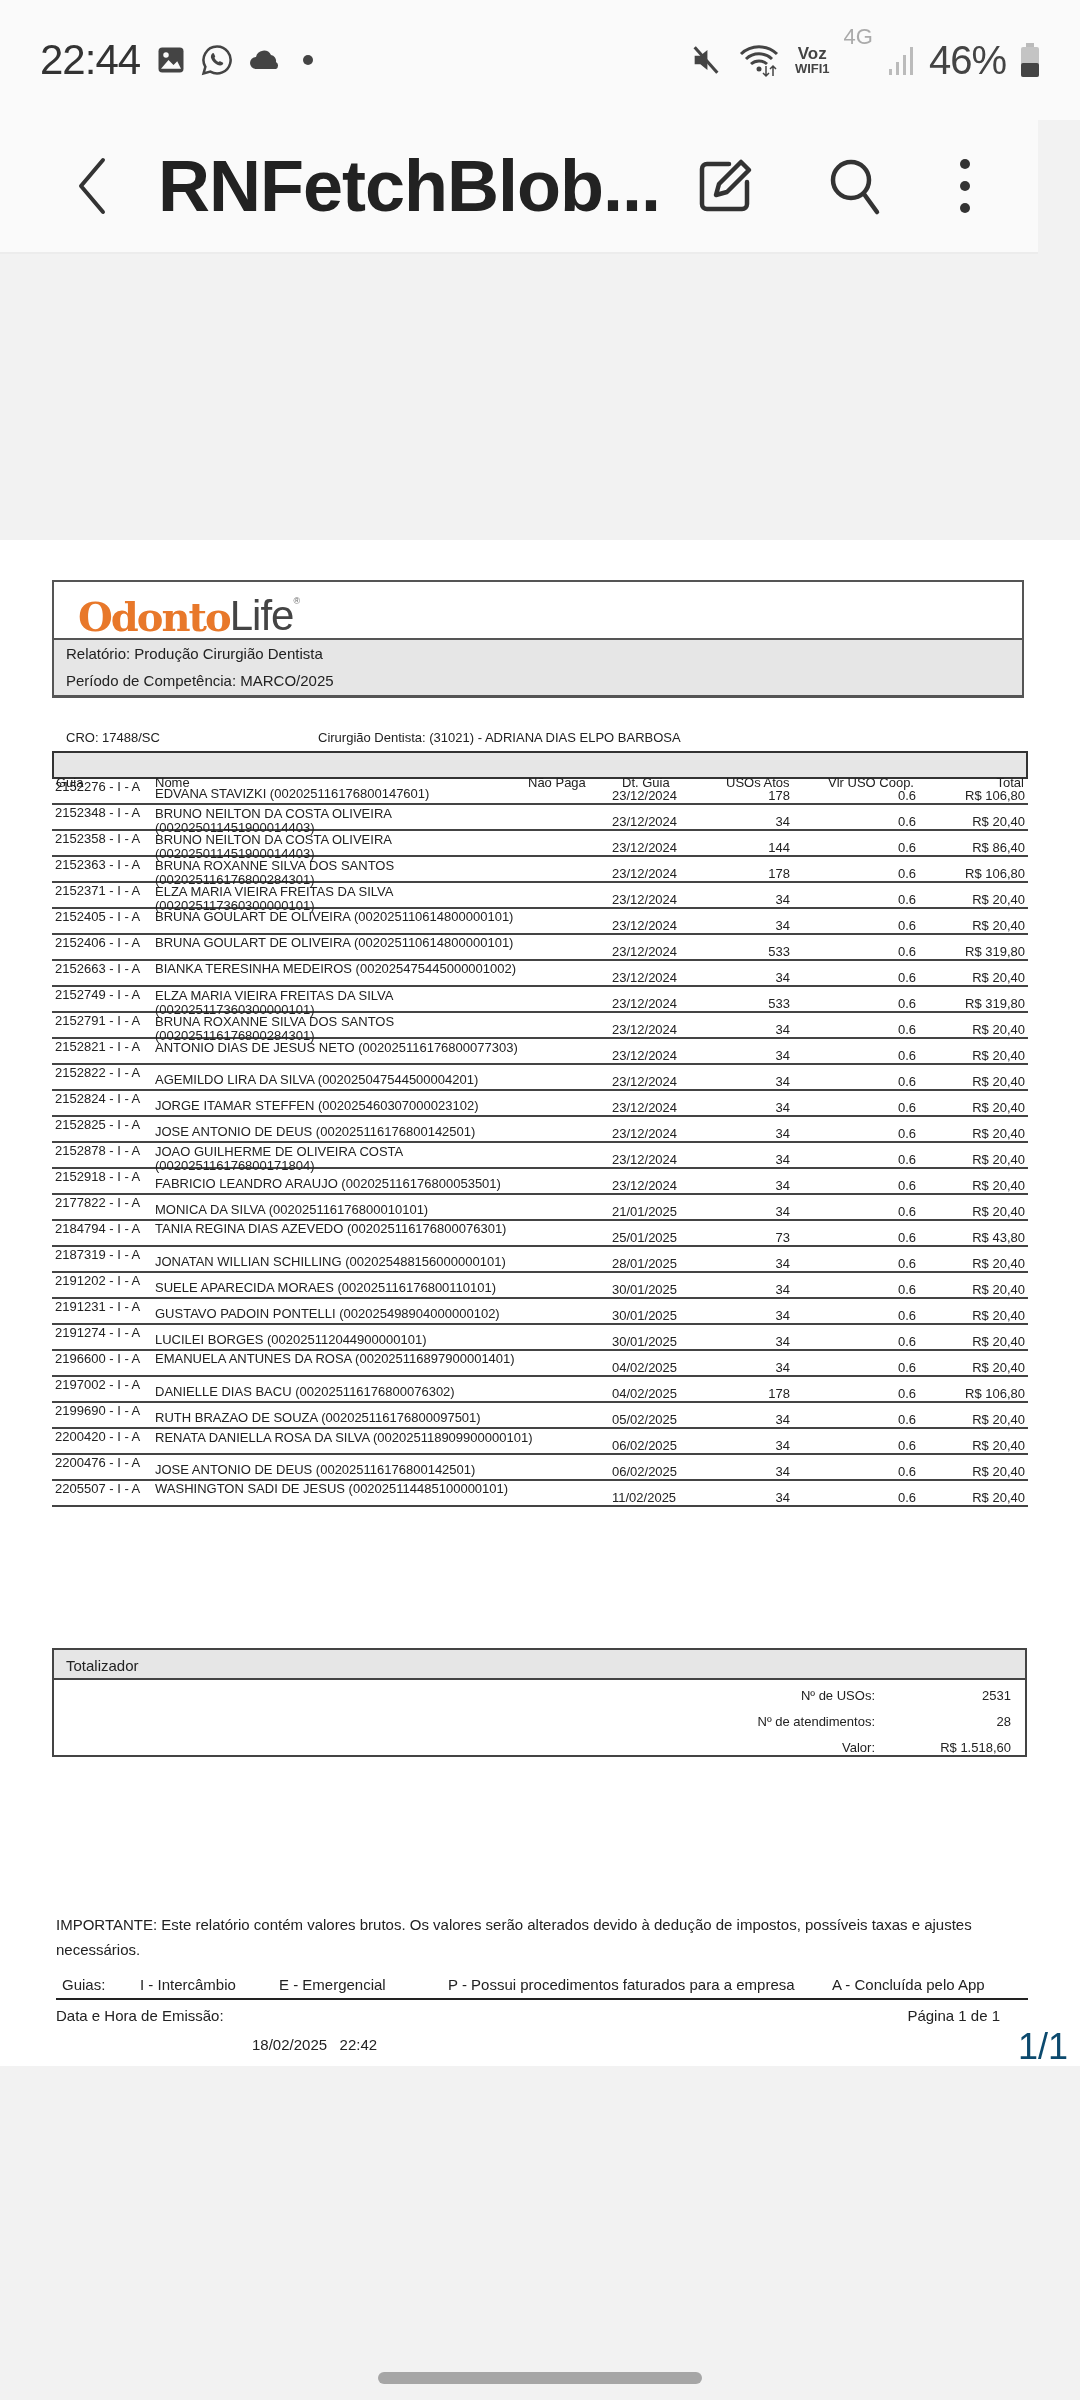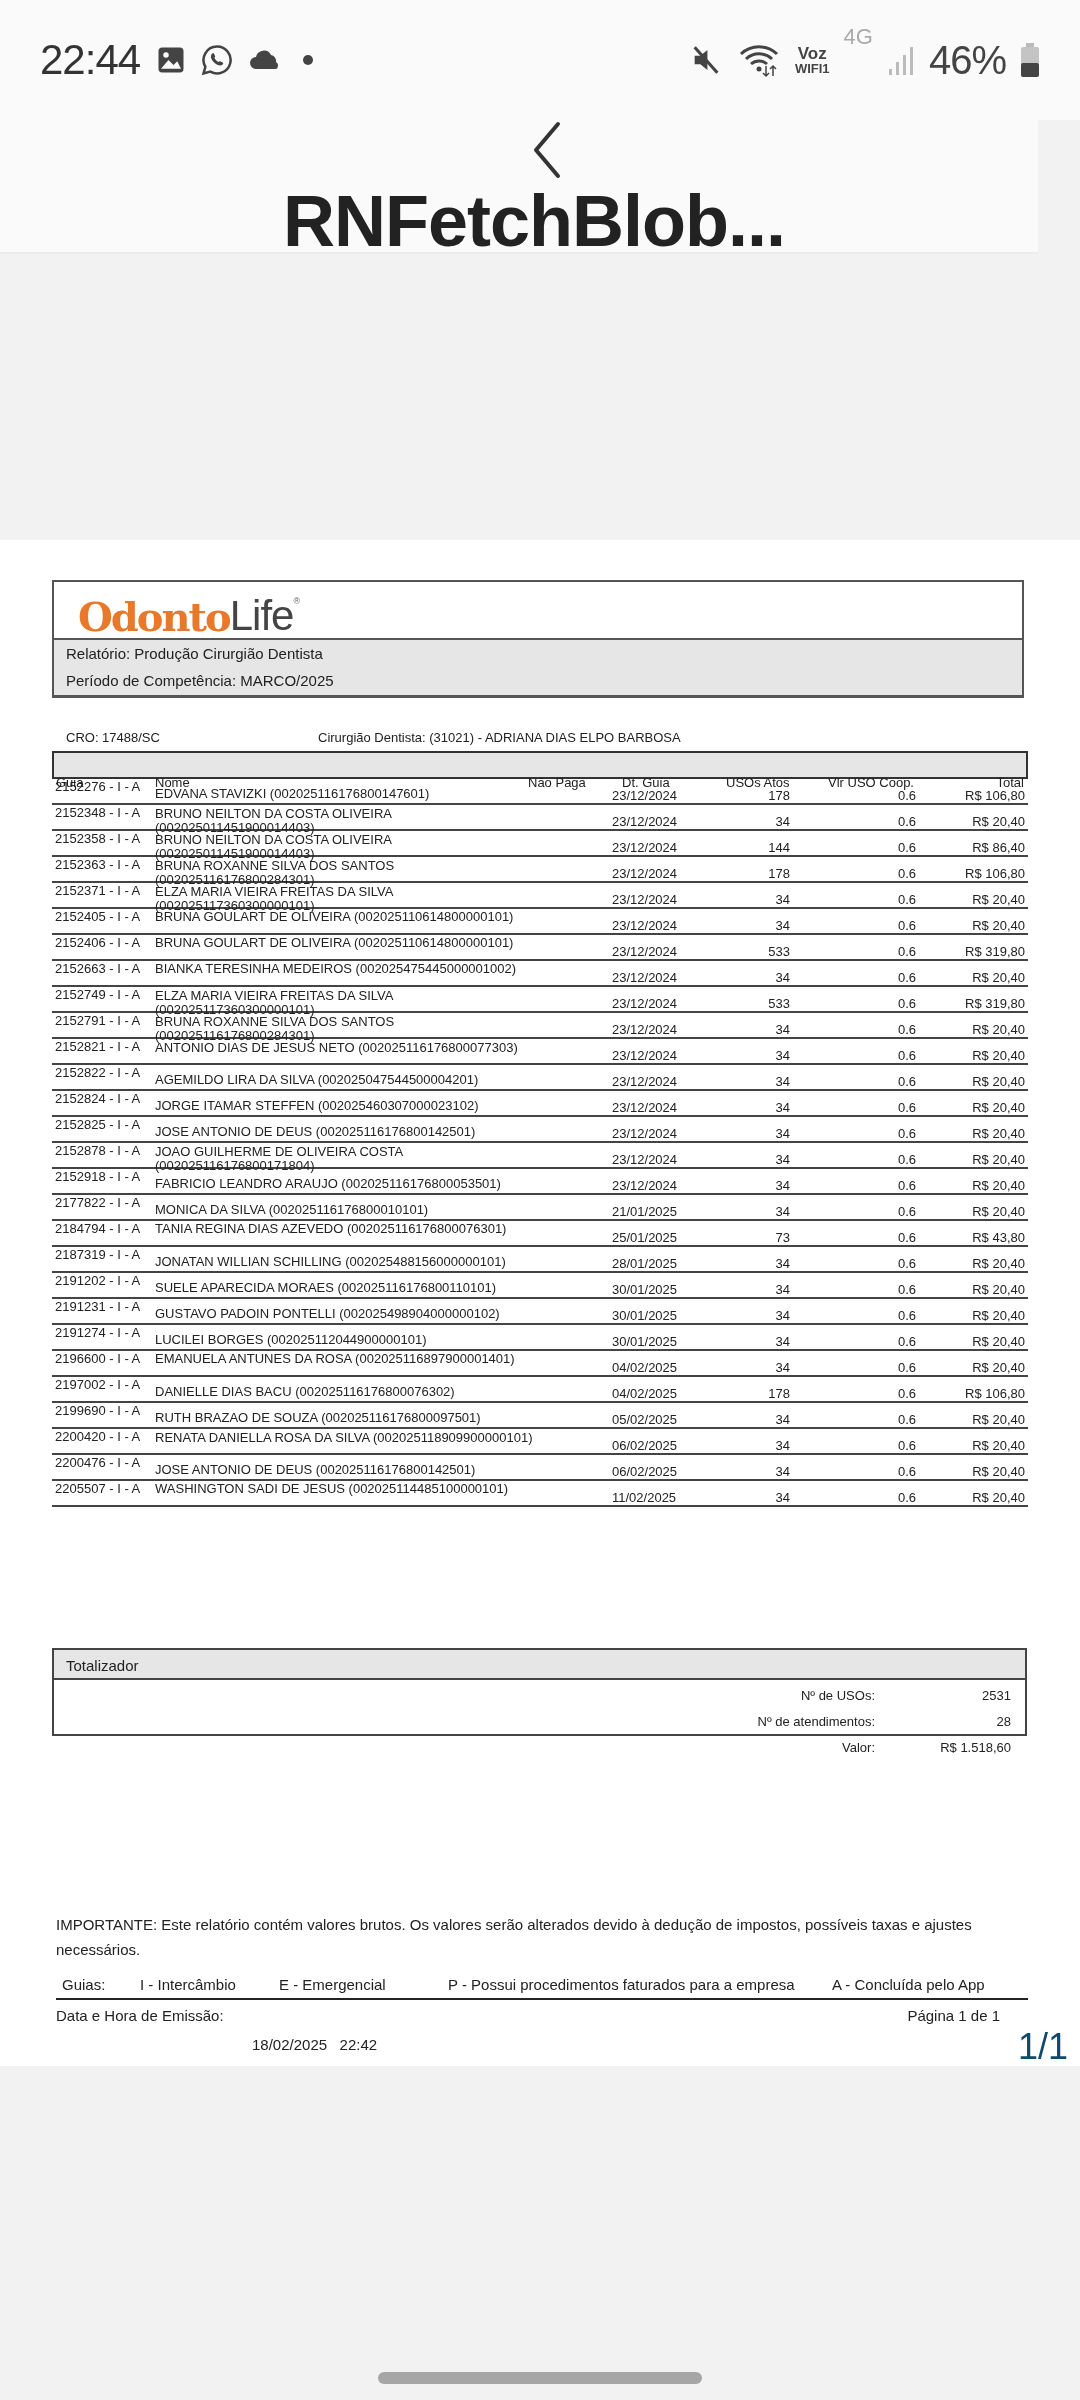--- a/index.html
+++ b/index.html
@@ -9,21 +9,21 @@
   .sb-time { font-size: 42px; color: #333; letter-spacing: -1px; }
   .sb-left-icons { display: flex; align-items: center; gap: 14px; margin-left: 16px; }
   .sb-icon { display: inline-flex; align-items: center; justify-content: center; color: #444; }
   .sb-right { margin-left: auto; display: flex; align-items: center; gap: 14px; }
   .sb-voz { display: flex; flex-direction: column; align-items: center; line-height: 1; color: #444; font-weight: bold; }
   .sb-voz .v1 { font-size: 17px; }
   .sb-voz .v2 { font-size: 13px; }
   .sb-4g { font-size: 22px; color: #aaa; align-self: flex-start; margin-top: -14px; }
   .sb-batt-text { font-size: 40px; color: #444; letter-spacing: -1px; }
 
-  .appbar { position: absolute; left: 0; top: 120px; width: 1038px; height: 134px; background: #fafafa; display: flex; align-items: center; border-bottom: 2px solid #ececec; flex-direction: column; }
+  .appbar { position: absolute; left: 0; top: 120px; width: 1038px; height: 134px; background: #fafafa; display: flex; align-items: center; border-bottom: 2px solid #ececec; }
   .appbar .back { width: 70px; height: 70px; margin-left: 58px; display: flex; align-items: center; justify-content: center; cursor: pointer; }
   .appbar .title { font-size: 72px; font-weight: bold; color: #222; margin-left: 30px; letter-spacing: -1px; white-space: nowrap; }
   .appbar .actions { margin-left: auto; display: flex; align-items: center; }
   .appbar .act { width: 90px; height: 90px; display: flex; align-items: center; justify-content: center; cursor: pointer; }
 
   .viewer-bg { position: absolute; left: 0; top: 256px; width: 1080px; height: 2144px; background: #f2f2f2; }
   .page { position: absolute; left: 0; top: 540px; width: 1080px; height: 1526px; background: #ffffff; }
 
   .hdr-box { position: absolute; left: 52px; top: 40px; width: 972px; height: 118px; border: 2px solid #555; border-bottom: none; }
   .logo { position: absolute; left: 24px; top: 10px; display: flex; align-items: flex-end; }
@@ -46,21 +46,21 @@
   .row .nome { position: absolute; left: 103px; top: 2px; font-size: 13px; line-height: 14px; width: 380px; }
   .row .nome.single { top: 8px; }
   .row .nome.single-top { top: 1px; }
   .row .dt { position: absolute; left: 560px; top: 9px; font-size: 13px; }
   .row .usos { position: absolute; right: 238px; top: 9px; font-size: 13px; }
   .row .vlr { position: absolute; right: 112px; top: 9px; font-size: 13px; }
   .row .total { position: absolute; right: 3px; top: 9px; font-size: 13px; }
 
   .tot-head { position: absolute; left: 52px; top: 1108px; width: 975px; height: 32px; background: #e6e6e6; border: 2px solid #444; }
   .tot-head span { position: absolute; left: 12px; top: 7px; font-size: 15px; }
-  .tot-body { position: absolute; left: 52px; top: 1140px; width: 975px; height: 56px; border: 2px solid #444; border-top: none; }
+  .tot-body { position: absolute; left: 52px; top: 1140px; width: 975px; height: 77px; border: 2px solid #444; border-top: none; }
   .tot-lbl { position: absolute; right: 150px; font-size: 13px; }
   .tot-val { position: absolute; right: 14px; font-size: 13px; }
 
   .important { position: absolute; left: 56px; top: 1372px; width: 920px; font-size: 15px; line-height: 25px; }
   .legend { position: absolute; left: 62px; top: 1436px; width: 960px; font-size: 15px; }
   .legend span { position: absolute; top: 0; white-space: nowrap; }
   .legend-line { position: absolute; left: 56px; top: 1458px; width: 972px; height: 2px; background: #222; }
   .emissao { position: absolute; left: 56px; top: 1467px; font-size: 15px; }
   .emissao-val { position: absolute; left: 252px; top: 1496px; font-size: 15px; }
   .pagina { position: absolute; right: 80px; top: 1467px; font-size: 15px; }

